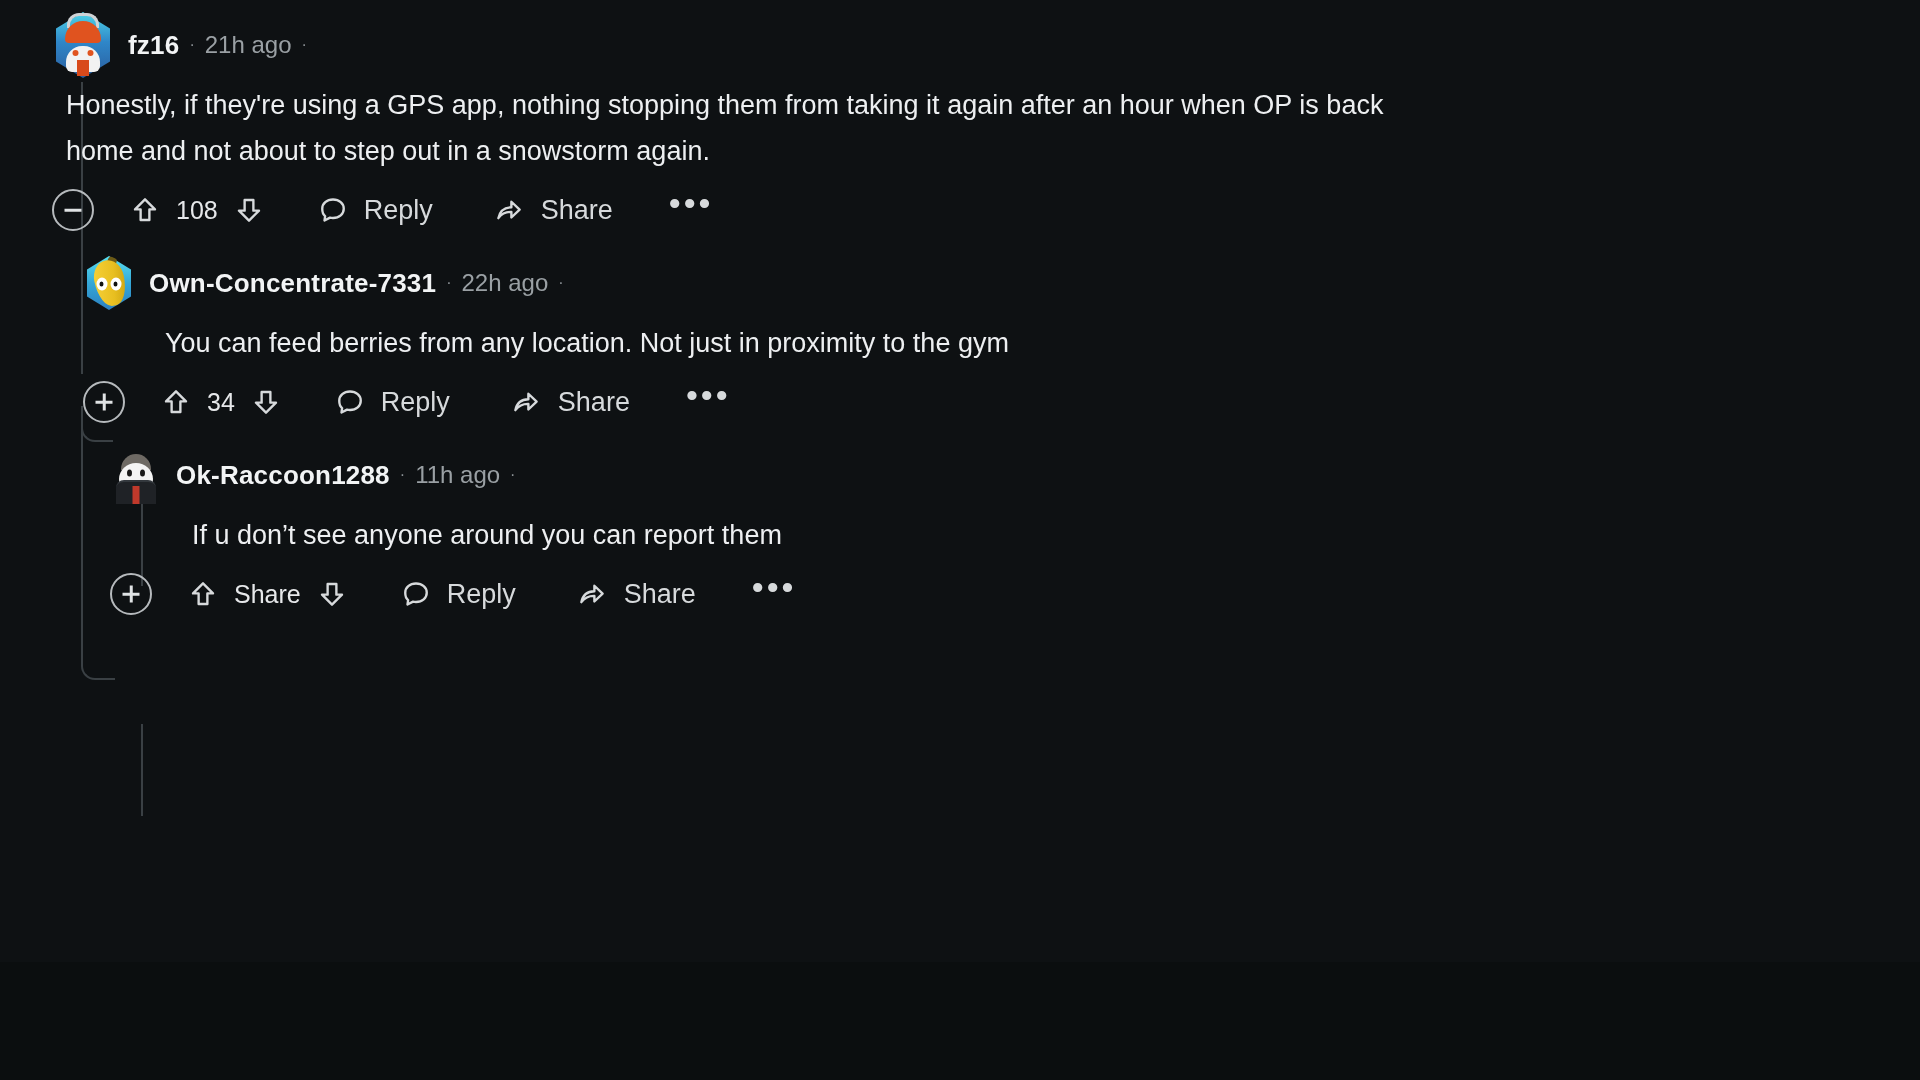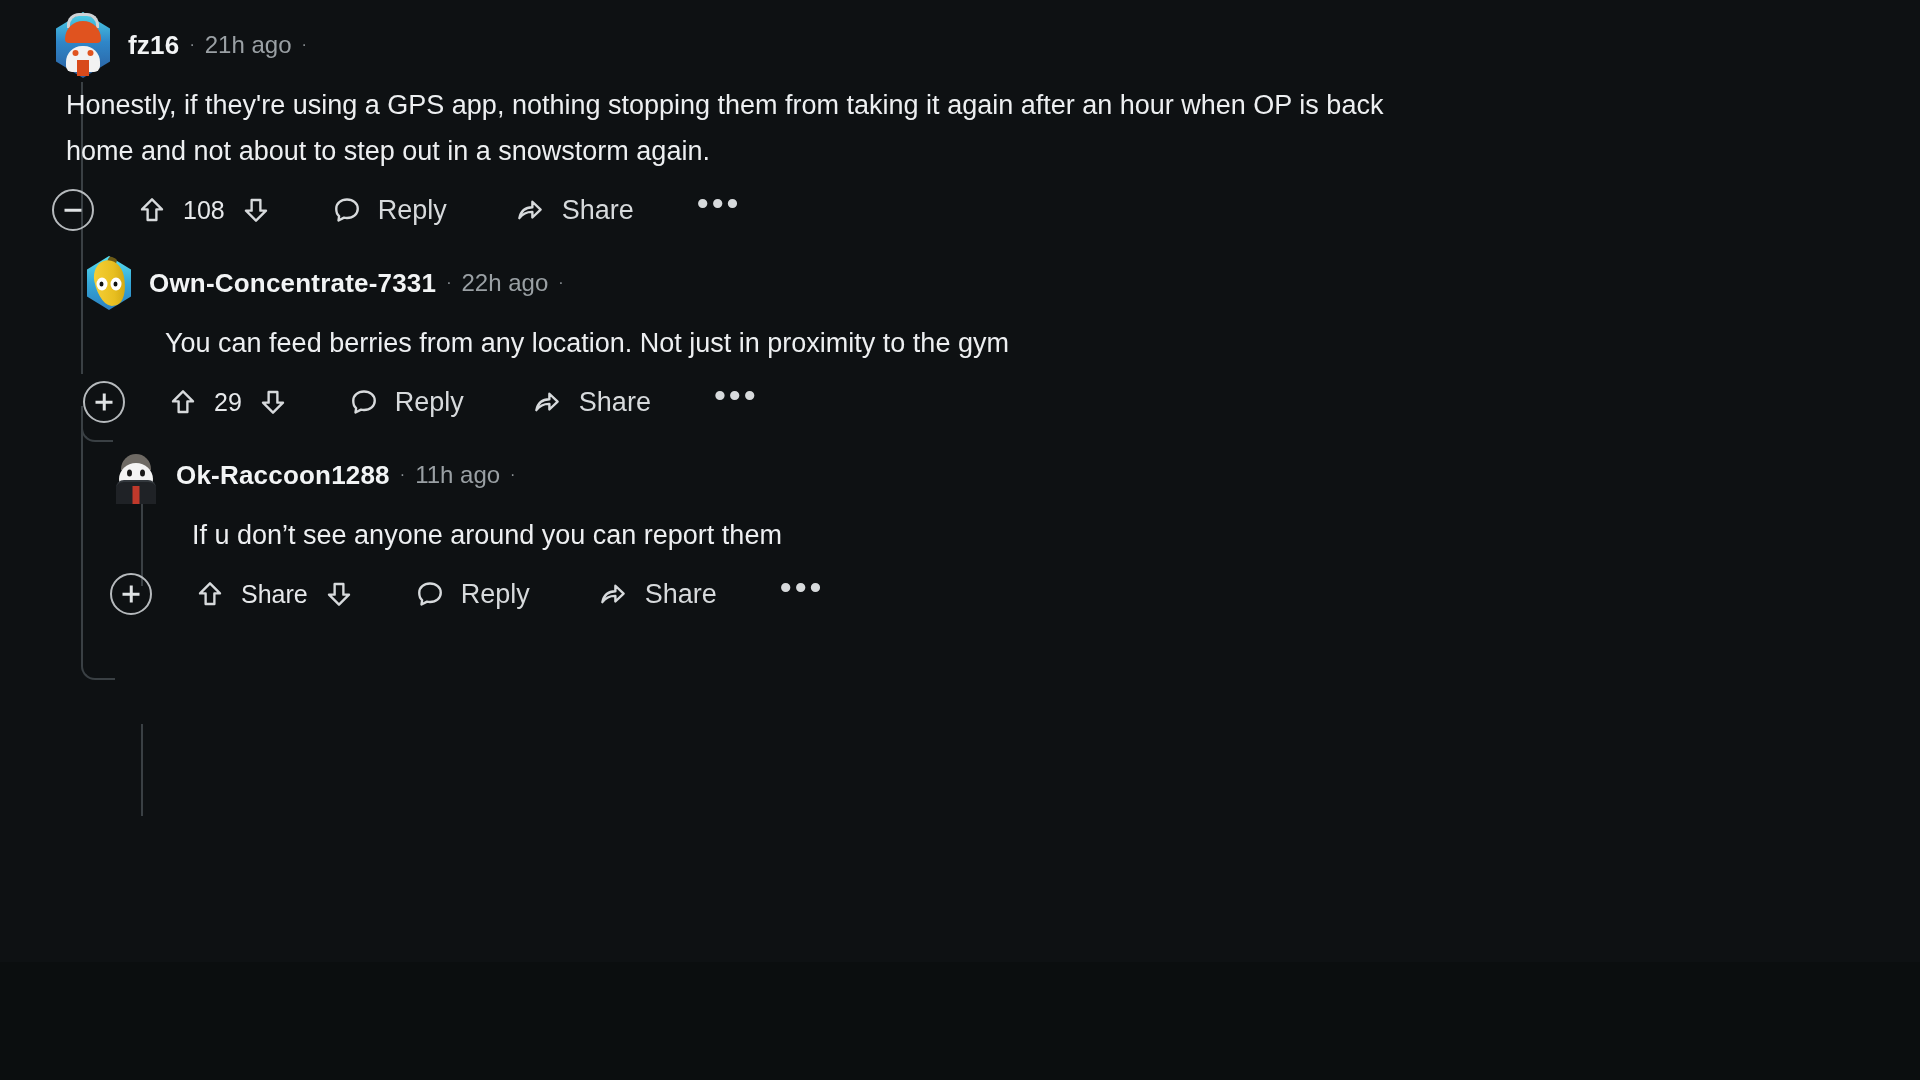--- a/index.html
+++ b/index.html
@@ -174,21 +174,21 @@
   .body-text p:last-child { margin-bottom: 0; }
 
   .c-lvl1 .body-text,
   .c-lvl2 .body-text { padding-left: 82px; max-width: 1340px; }
 
   
   .actions {
     display: flex;
     align-items: center;
     height: 72px;
-    gap: 15px;
+    gap: 8px;
   }
   .act {
     display: flex;
     align-items: center;
     gap: 14px;
     color: #d7dadc;
     font-size: 27px;
     cursor: pointer;
     user-select: none;
   }
@@ -361,21 +361,21 @@
 
     <div class="actions">
       <div class="collapse-btn plus"></div>
 
       <div class="vote-group">
         <span>
           <svg class="icon-svg" width="30" height="32" viewBox="0 0 24 24" fill="none" stroke="#d7dadc" stroke-width="1.9" stroke-linejoin="round" stroke-linecap="round">
             <path d="M12 3.5 L20 11.5 L15.5 11.5 L15.5 20 L8.5 20 L8.5 11.5 L4 11.5 Z"></path>
           </svg>
         </span>
-        <span class="score">29</span>
+        <span class="score">34</span>
         <span>
           <svg class="icon-svg" width="30" height="32" viewBox="0 0 24 24" fill="none" stroke="#d7dadc" stroke-width="1.9" stroke-linejoin="round" stroke-linecap="round">
             <path d="M12 20.5 L4 12.5 L8.5 12.5 L8.5 4 L15.5 4 L15.5 12.5 L20 12.5 Z"></path>
           </svg>
         </span>
       </div>
 
       <div class="act act-reply">
         <span>
           <svg class="icon-svg" width="30" height="30" viewBox="0 0 24 24" fill="none" stroke="#d7dadc" stroke-width="1.9" stroke-linejoin="round">

